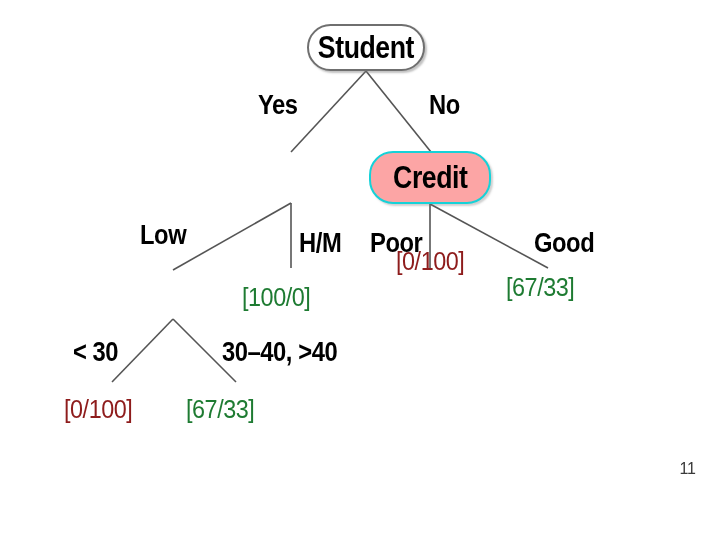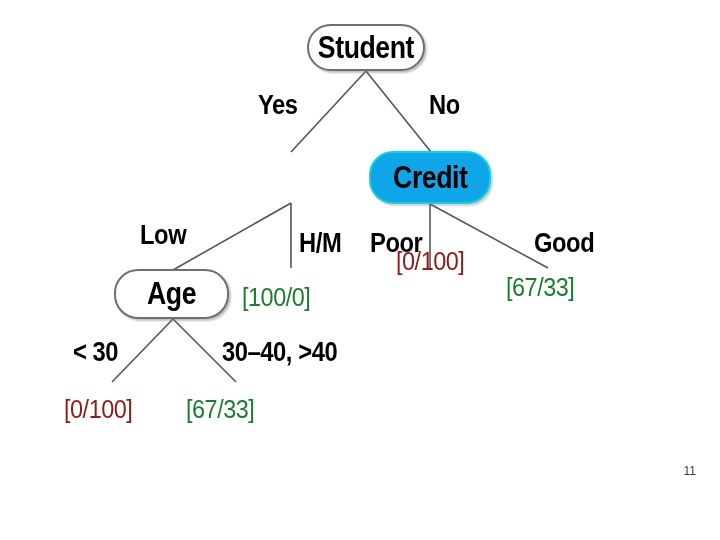--- a/index.html
+++ b/index.html
@@ -40,21 +40,21 @@
   }
   .node-label {
     font-family: "Liberation Sans", sans-serif;
     font-weight: bold;
     color: #000000;
     letter-spacing: -0.5px;
     transform: scaleX(0.86);
     white-space: nowrap;
   }
   .node.highlight {
-    background: #0ea5e9;
+    background: #fca5a5;
     border-color: #15D2D8;
     box-shadow: 2px 2px 2px rgba(120,120,120,0.35);
   }
 
   #node-student { left: 307px; top: 24px;  width: 118px; height: 47px; }
   #node-income  { left: 231px; top: 151px; width: 118px; height: 52px; }
   #node-credit  { left: 369px; top: 151px; width: 122px; height: 53px; }
   #node-age     { left: 114px; top: 269px; width: 115px; height: 50px; }
 
   #node-student .node-label { font-size: 31px; }
@@ -88,21 +88,21 @@
   }
   .leaf.pos { color: #1E7B32; }
   .leaf.neg { color: #8E1C1C; }
 
   
   #page-number {
     position: absolute;
     right: 24px;
     bottom: 30px;
     font-family: "Liberation Sans", sans-serif;
-    font-size: 12px;
+    font-size: 16px;
     color: #3a3a3a;
   }
 </style>
 </head>
 <body>
 
 <div id="slide">
 
   <svg id="tree-svg" viewBox="0 0 720 540" xmlns="http://www.w3.org/2000/svg">
 
@@ -125,23 +125,20 @@
 
   <div class="node" id="node-student">
     <span class="node-label">Student</span>
   </div>
 
 
   <div class="node highlight" id="node-credit">
     <span class="node-label">Credit</span>
   </div>
 
-  <div class="node" id="node-age">
-    <span class="node-label">Age</span>
-  </div>
 
   <div class="edge-label" style="left:258px; top:90px;">Yes</div>
 
   <div class="edge-label" style="left:429px; top:90px;">No</div>
 
   <div class="edge-label" style="left:140px; top:220px;">Low</div>
 
   <div class="edge-label" style="left:299px; top:228px;">H/M</div>
 
   <div class="edge-label" style="left:370px; top:228px;">Poor</div>

